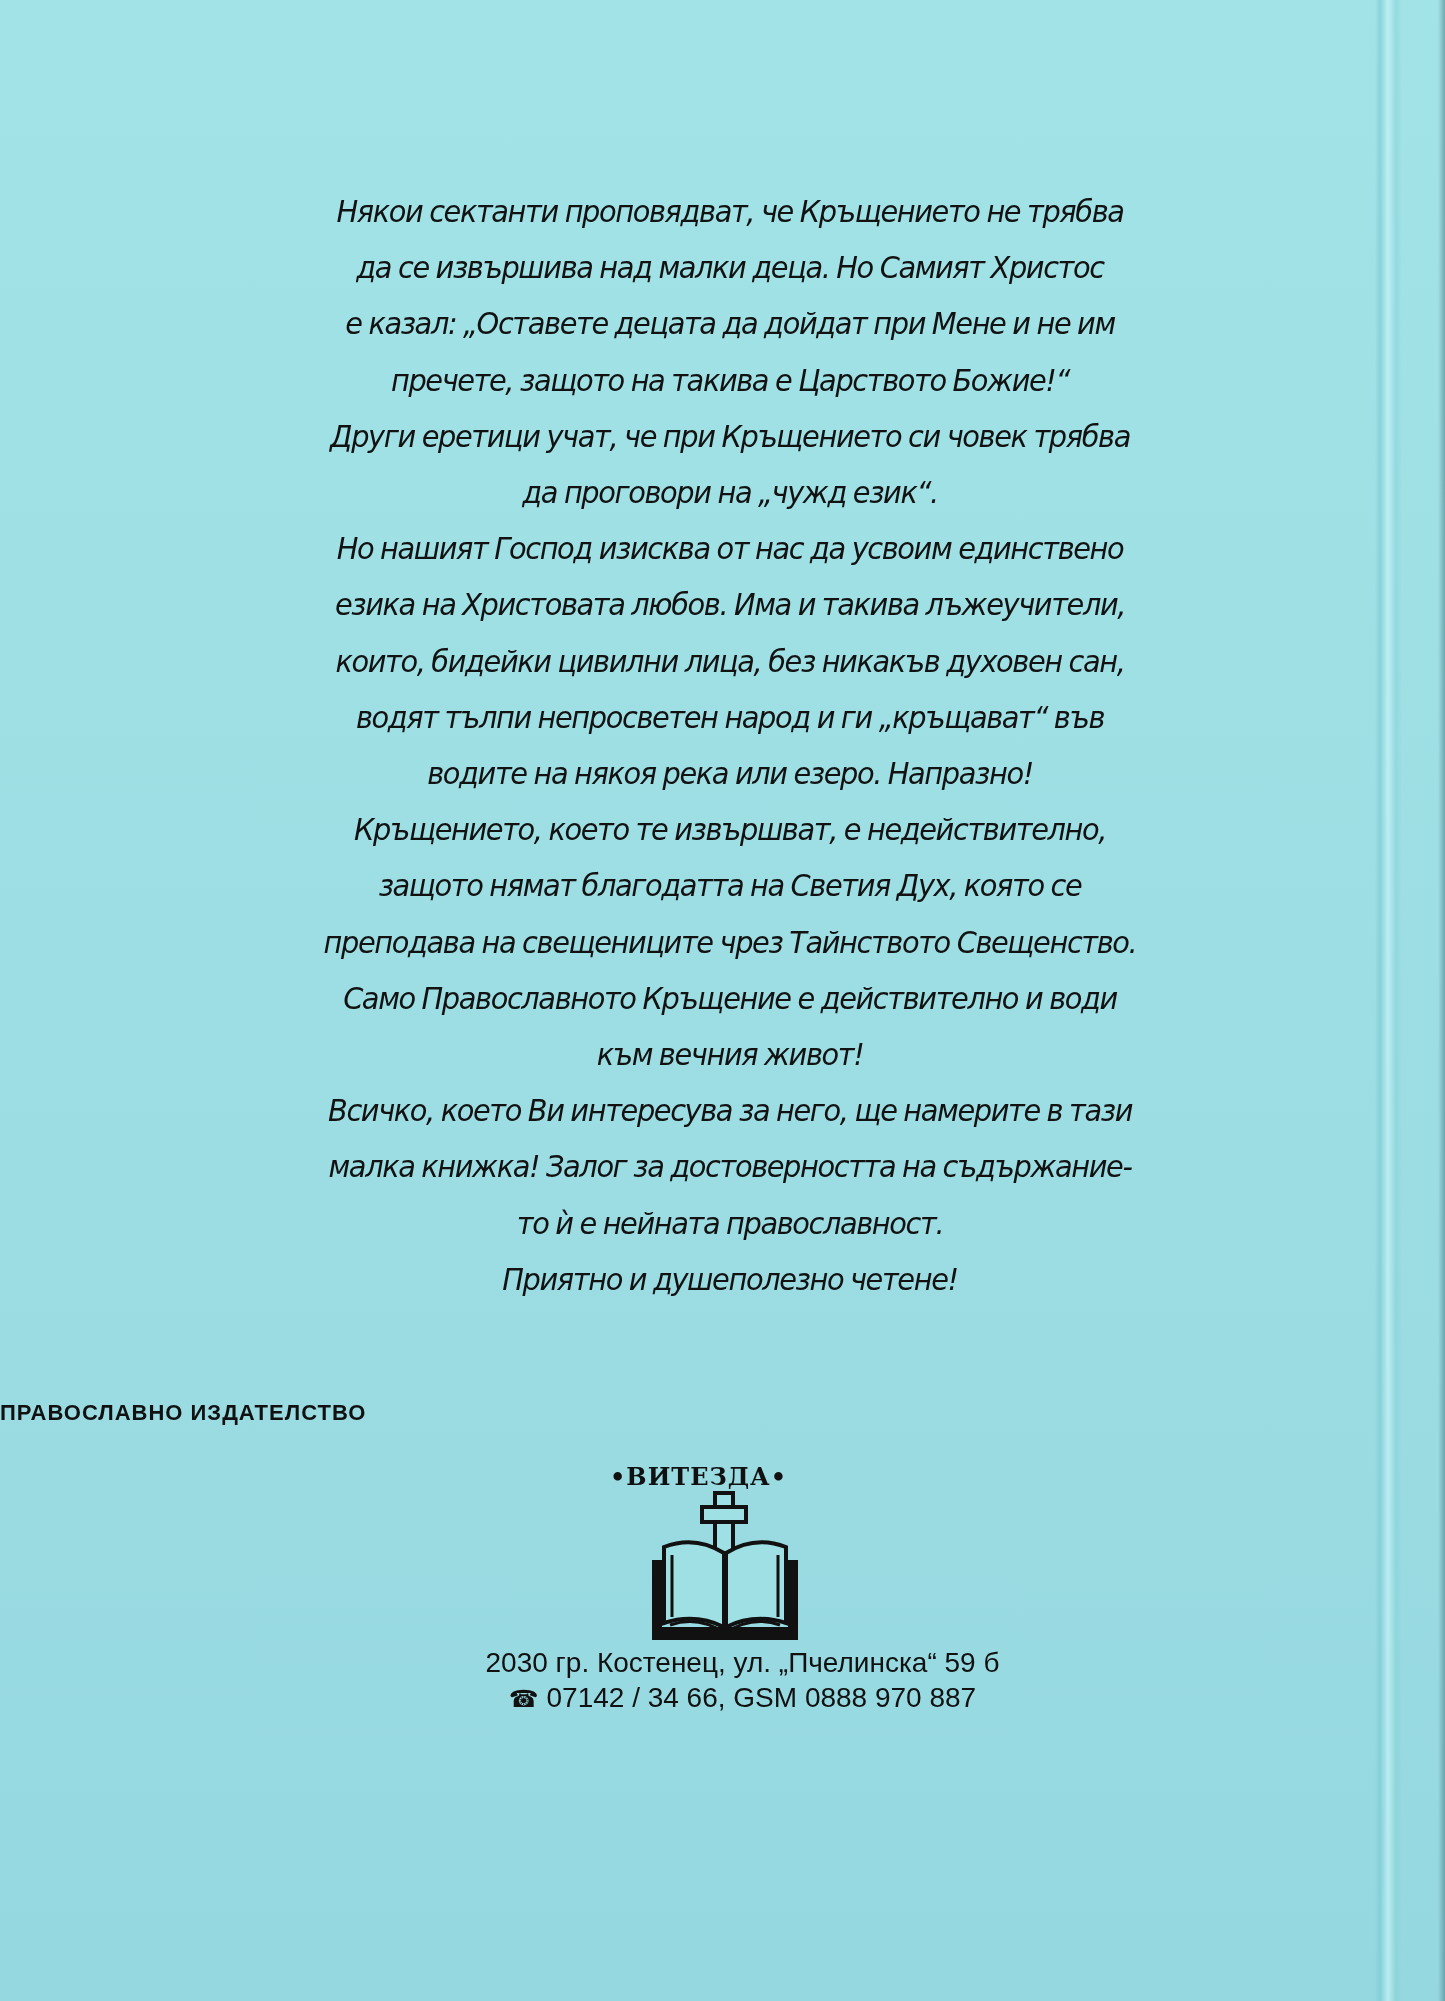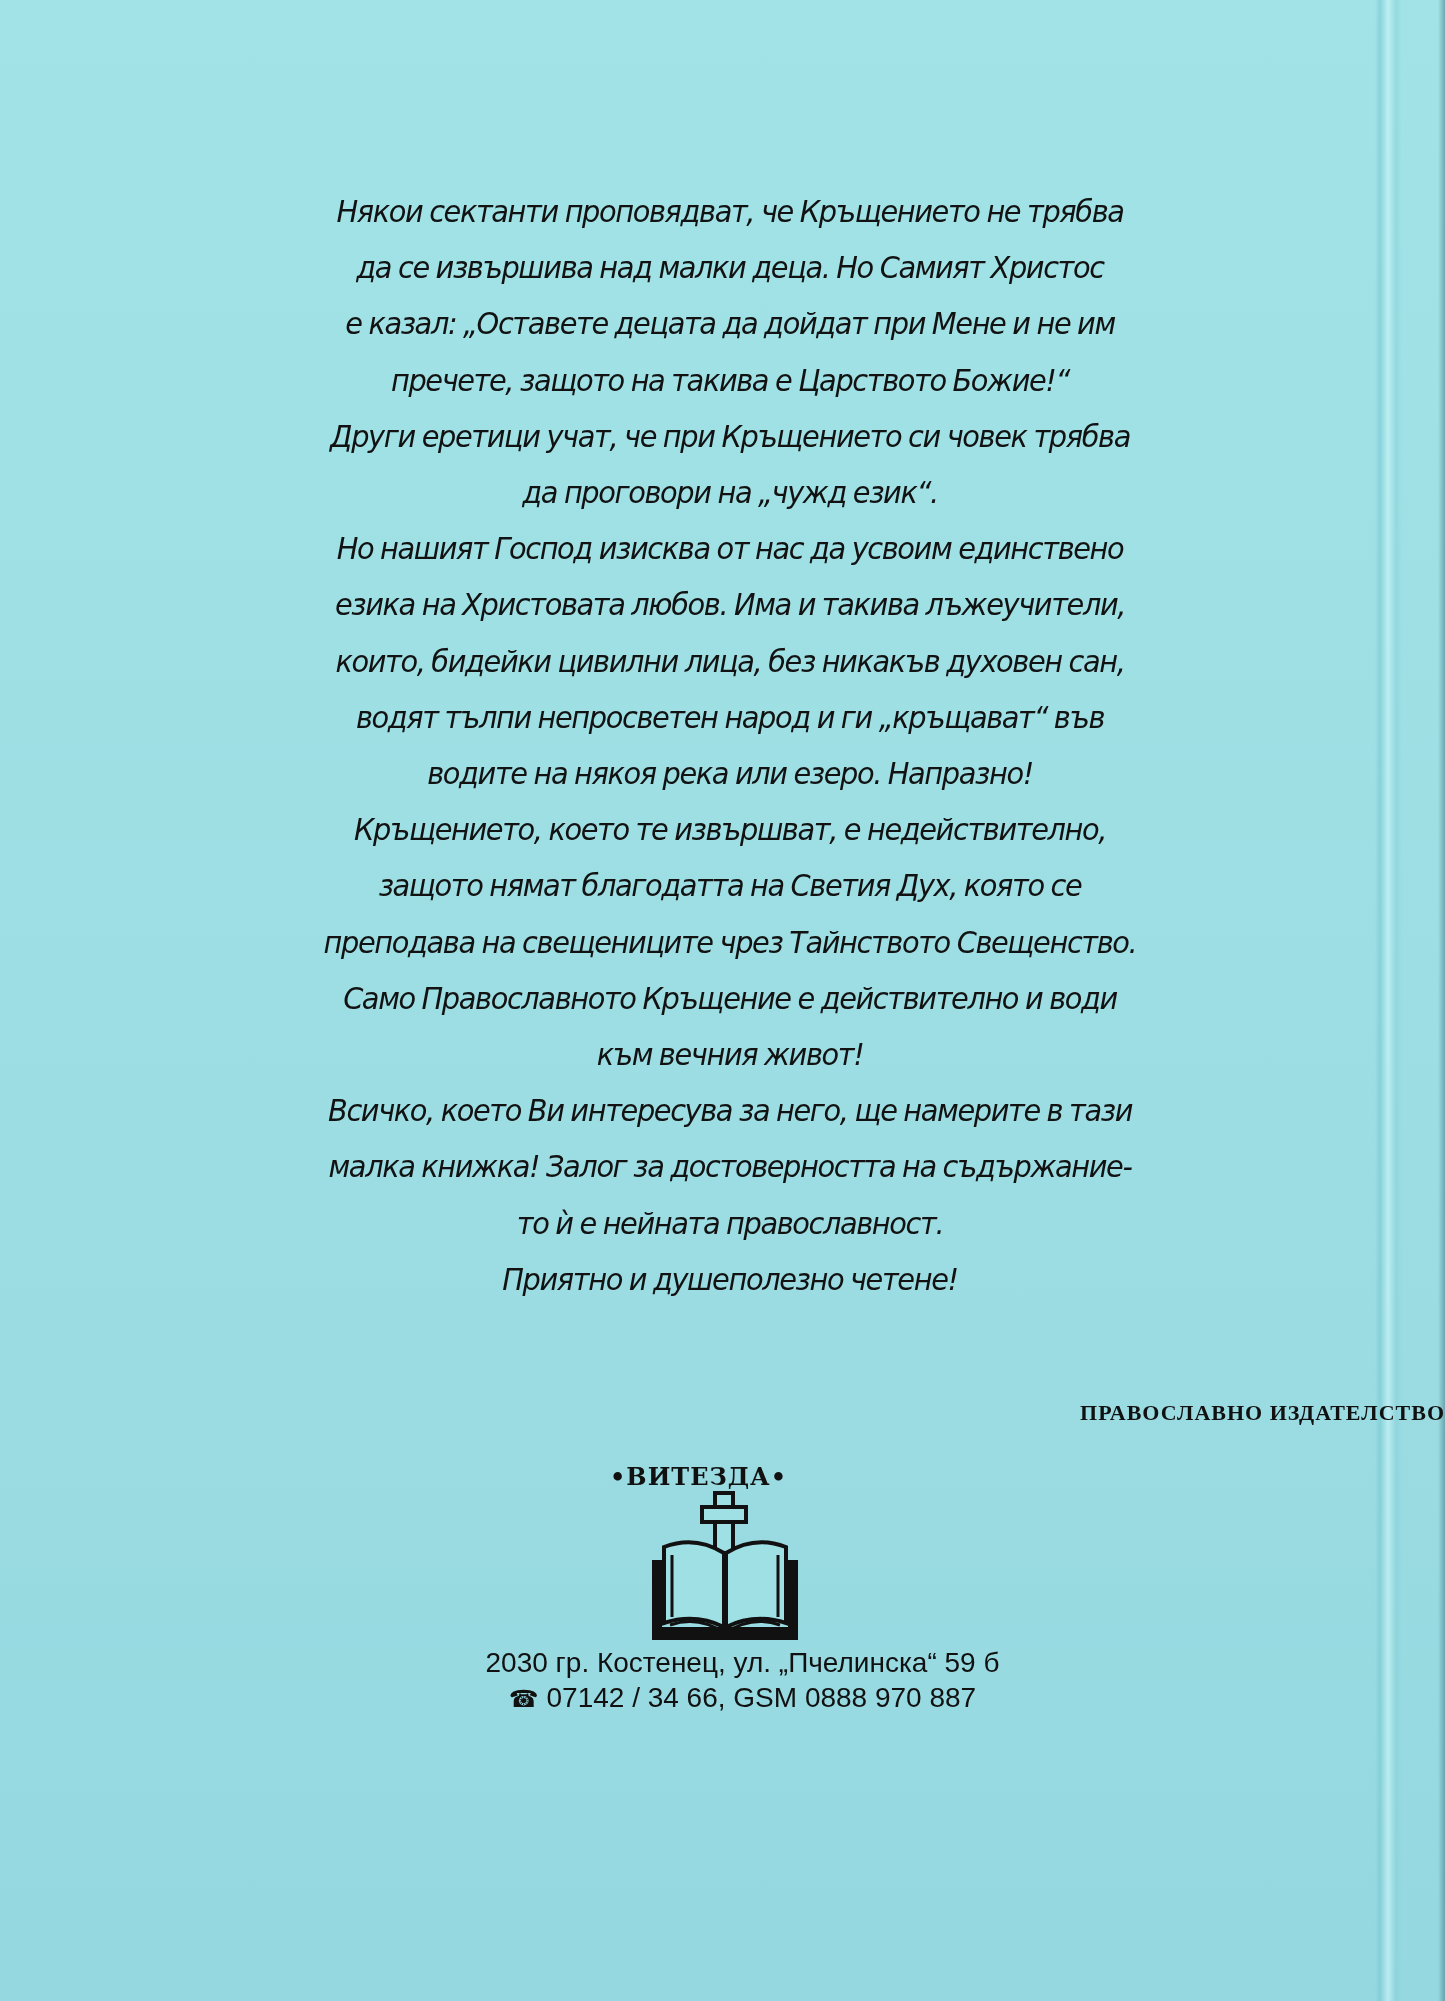--- a/index.html
+++ b/index.html
@@ -26,22 +26,22 @@
       line-height: 56.2px;
       letter-spacing: -1.5px;
       word-spacing: -1px;
       transform: scaleX(0.93);
       transform-origin: center top;
       color: #121212;
     }
     .body-text .line { display: block; white-space: nowrap; }
     .publisher {
       position: absolute; left: 0; width: 1445px; top: 1400px;
-      text-align: right;
-      font-family: Liberation Serif, serif;
+      text-align: left;
+      font-family: Liberation Sans, sans-serif;
       font-weight: bold;
       font-size: 22px;
       letter-spacing: 1px;
       color: #111;
     }
     .logo {
       position: absolute; left: 640px; top: 1455px; width: 170px; height: 190px;
     }
     .logo-name {
       position: absolute; left: 0; width: 1397px; top: 1462px;

